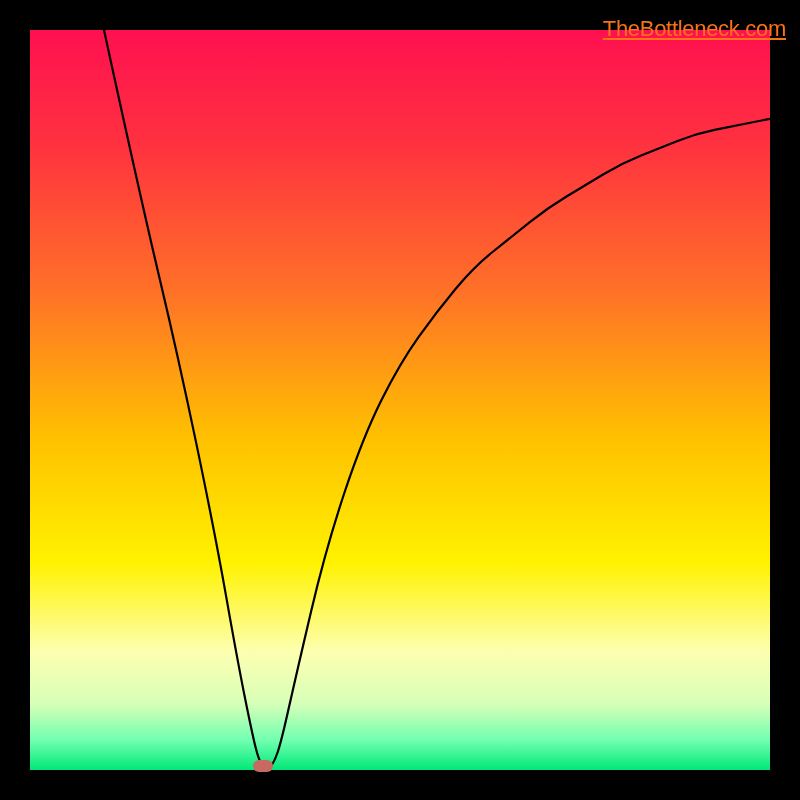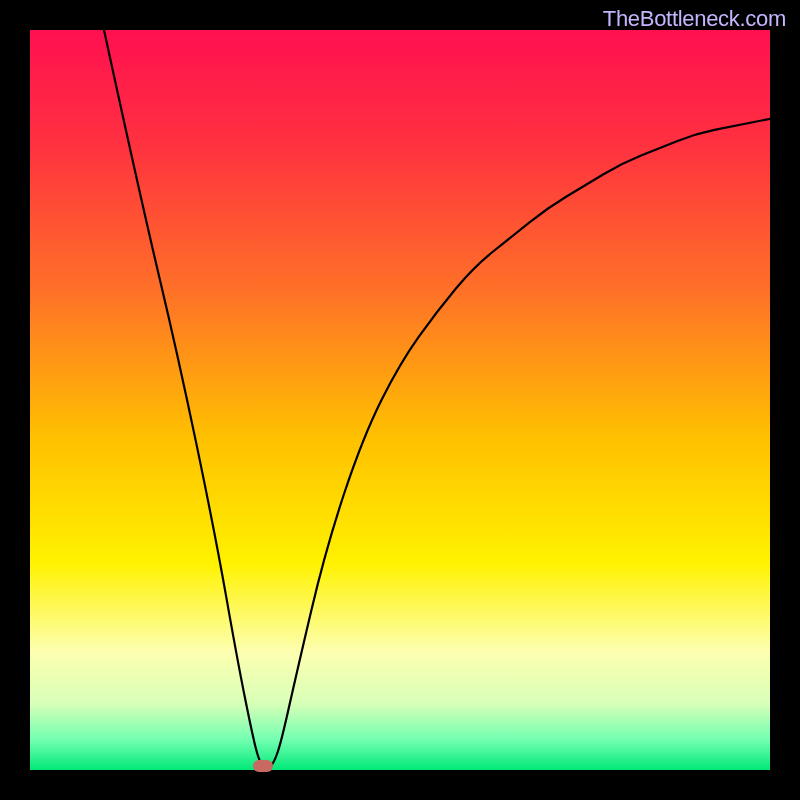--- a/index.html
+++ b/index.html
@@ -6,27 +6,28 @@
     margin: 0;
     padding: 0;
     width: 800px;
     height: 800px;
     background: #000;
     position: relative;
     font-family: Arial, Helvetica, sans-serif;
   }
   .watermark {
     position: absolute;
-    top: 6px;
+    top: 16px;
     right: 14px;
-    color: #c4b5fd;
+    color: #f97316;
     font-size: 22px;
     font-weight: 400;
     letter-spacing: -0.3px;
     z-index: 10;
+    text-decoration: underline;
   }
   .plot-frame {
     position: absolute;
     left: 30px;
     top: 30px;
     width: 740px;
     height: 740px;
   }
   .gradient-bg {
     position: absolute;

